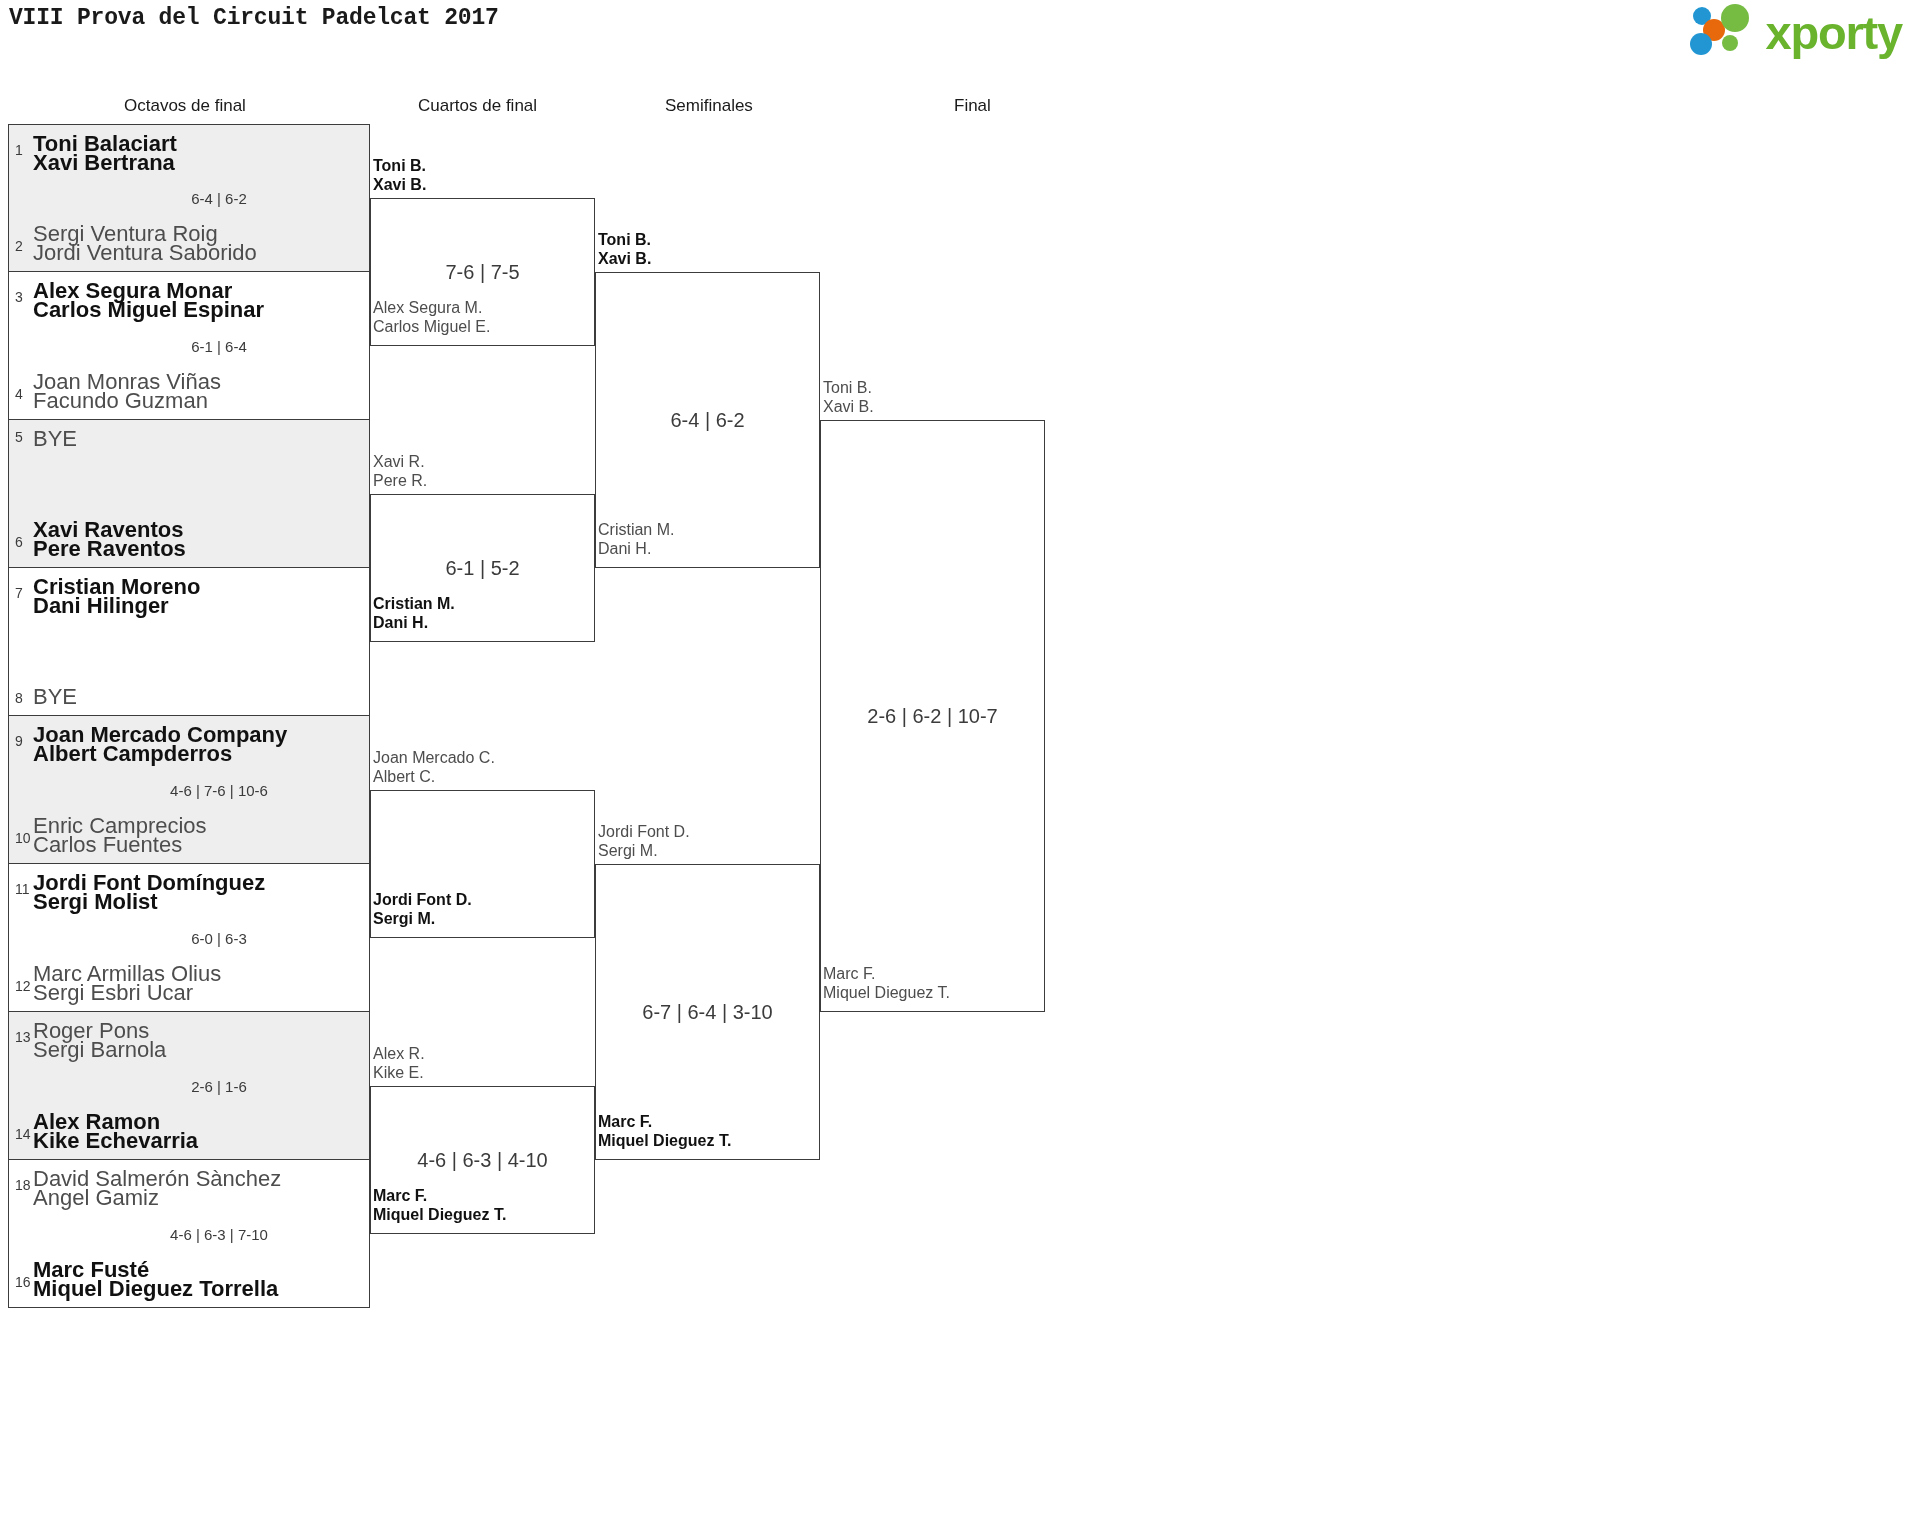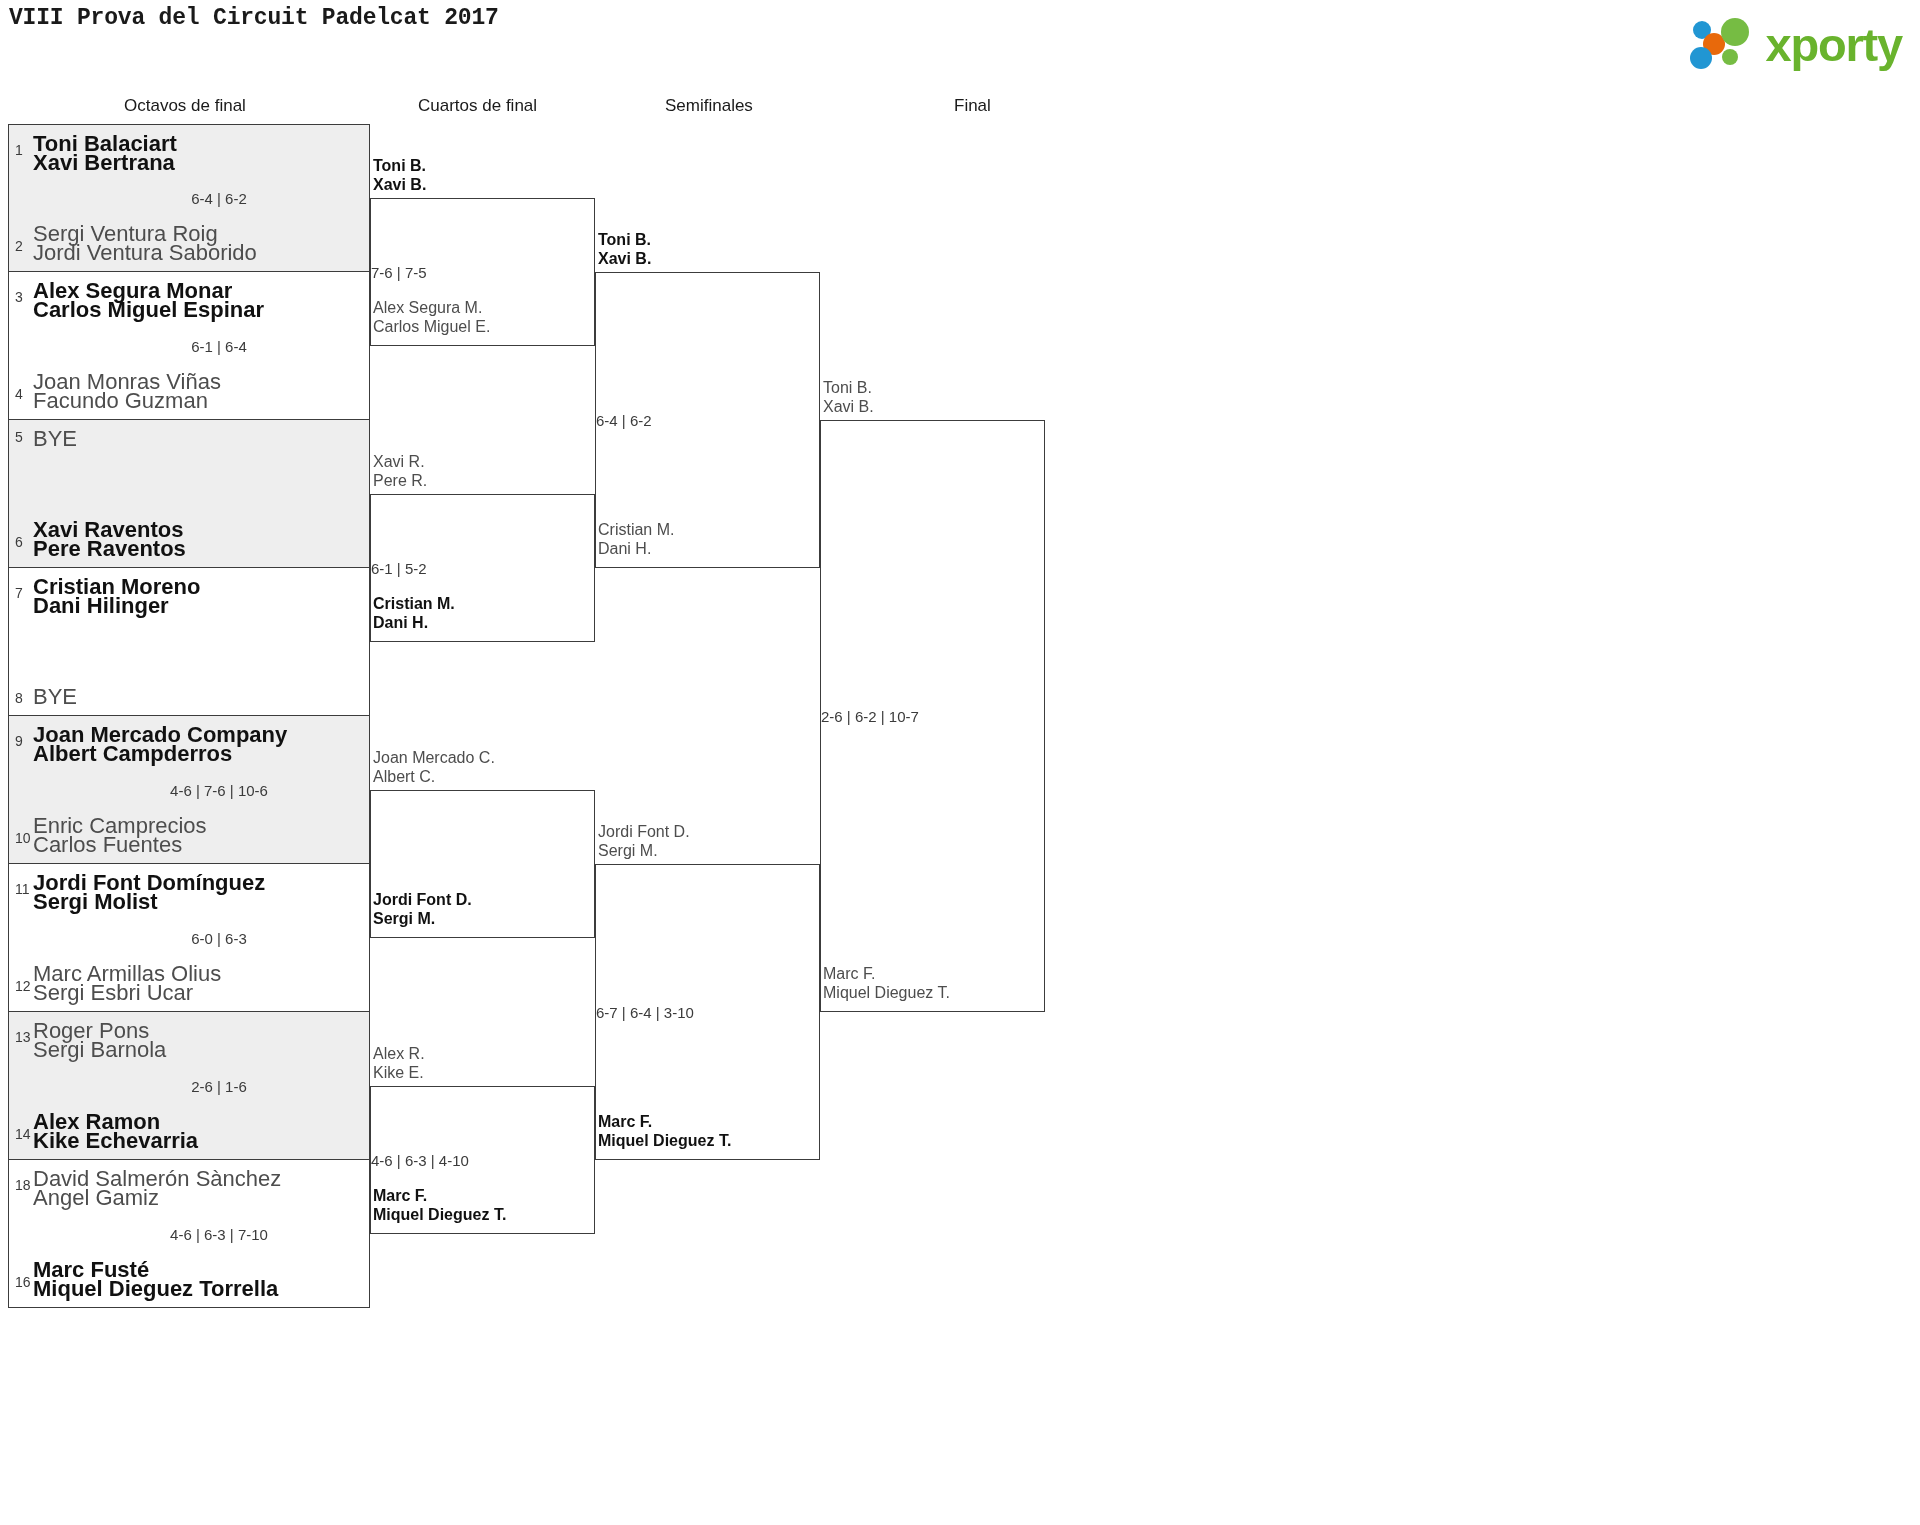--- a/index.html
+++ b/index.html
@@ -13,21 +13,21 @@
   }
   #root { position: relative; width: 1920px; height: 1525px; }
 
   
   .title-block { position: absolute; left: 9px; top: 4px; font-family: Liberation Mono, monospace; }
   .title-line {
     font-size: 23px; font-weight: 700; color: #1a1a1a;
     line-height: 29px; letter-spacing: -0.2px; white-space: nowrap;
   }
 
-  .logo { position: absolute; right: 18px; top: 16px; height: 56px; display: flex; align-items: center; gap: 14px; }
+  .logo { position: absolute; right: 18px; top: 0; height: 56px; display: flex; align-items: flex-end; gap: 14px; }
   .logo-dots { width: 62px; height: 52px; display:block; }
   .logo-word { font-size: 47px; font-weight: 700; color: #69b32d; letter-spacing: -1.2px; line-height: 47px; }
 
   
   .col-head {
     position: absolute; top: 96px;
     font-size: 17px; color: #1a1a1a; font-weight: 400; white-space: nowrap;
   }
 
   
@@ -62,21 +62,21 @@
 
   
   .mbox {
     position: absolute;
     border: 1px solid #3c3c3c;
     background: transparent;
   }
   .mbox .score {
     position: absolute; left: 0; right: 0; top: 50%;
     transform: translateY(-50%);
-    font-size: 15px; color: #3b3b3b;
+    text-align: center; font-size: 20px; color: #3b3b3b;
   }
   
   .team-label {
     position: absolute; font-size: 16px; line-height: 19px; white-space: nowrap;
   }
   .tl-line { display: block; }
 </style>
 </head>
 <body>
 

